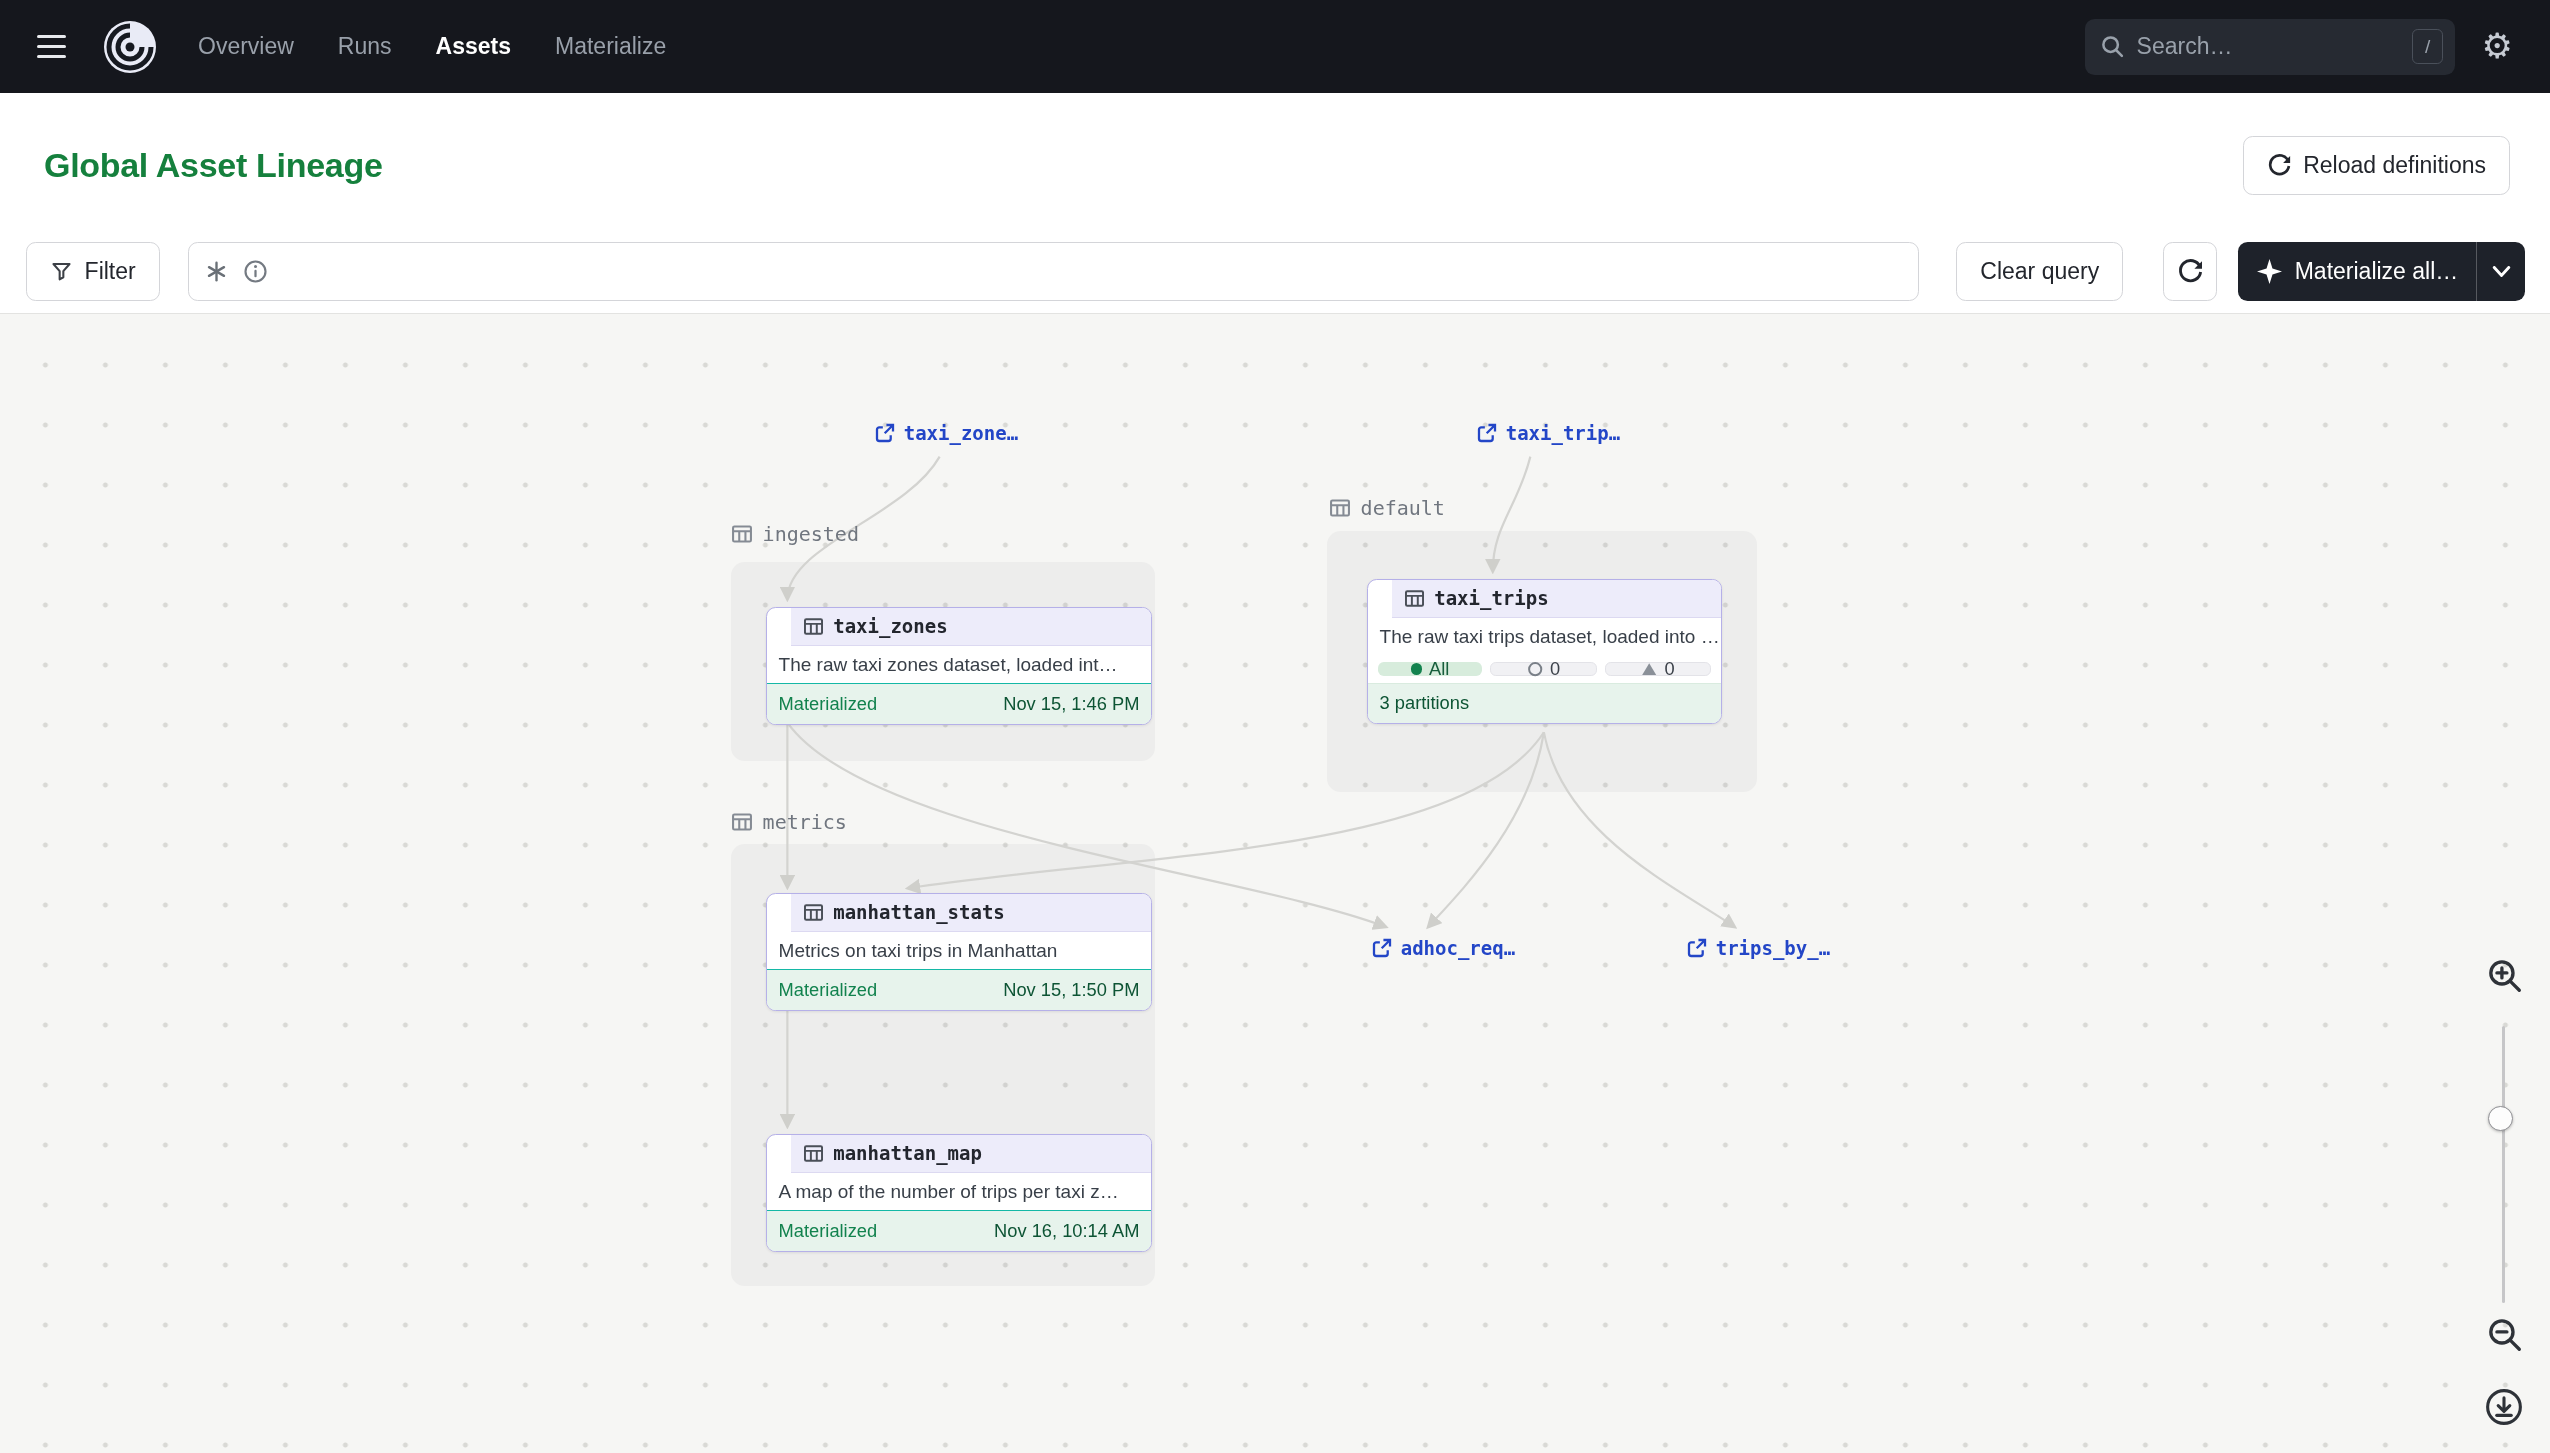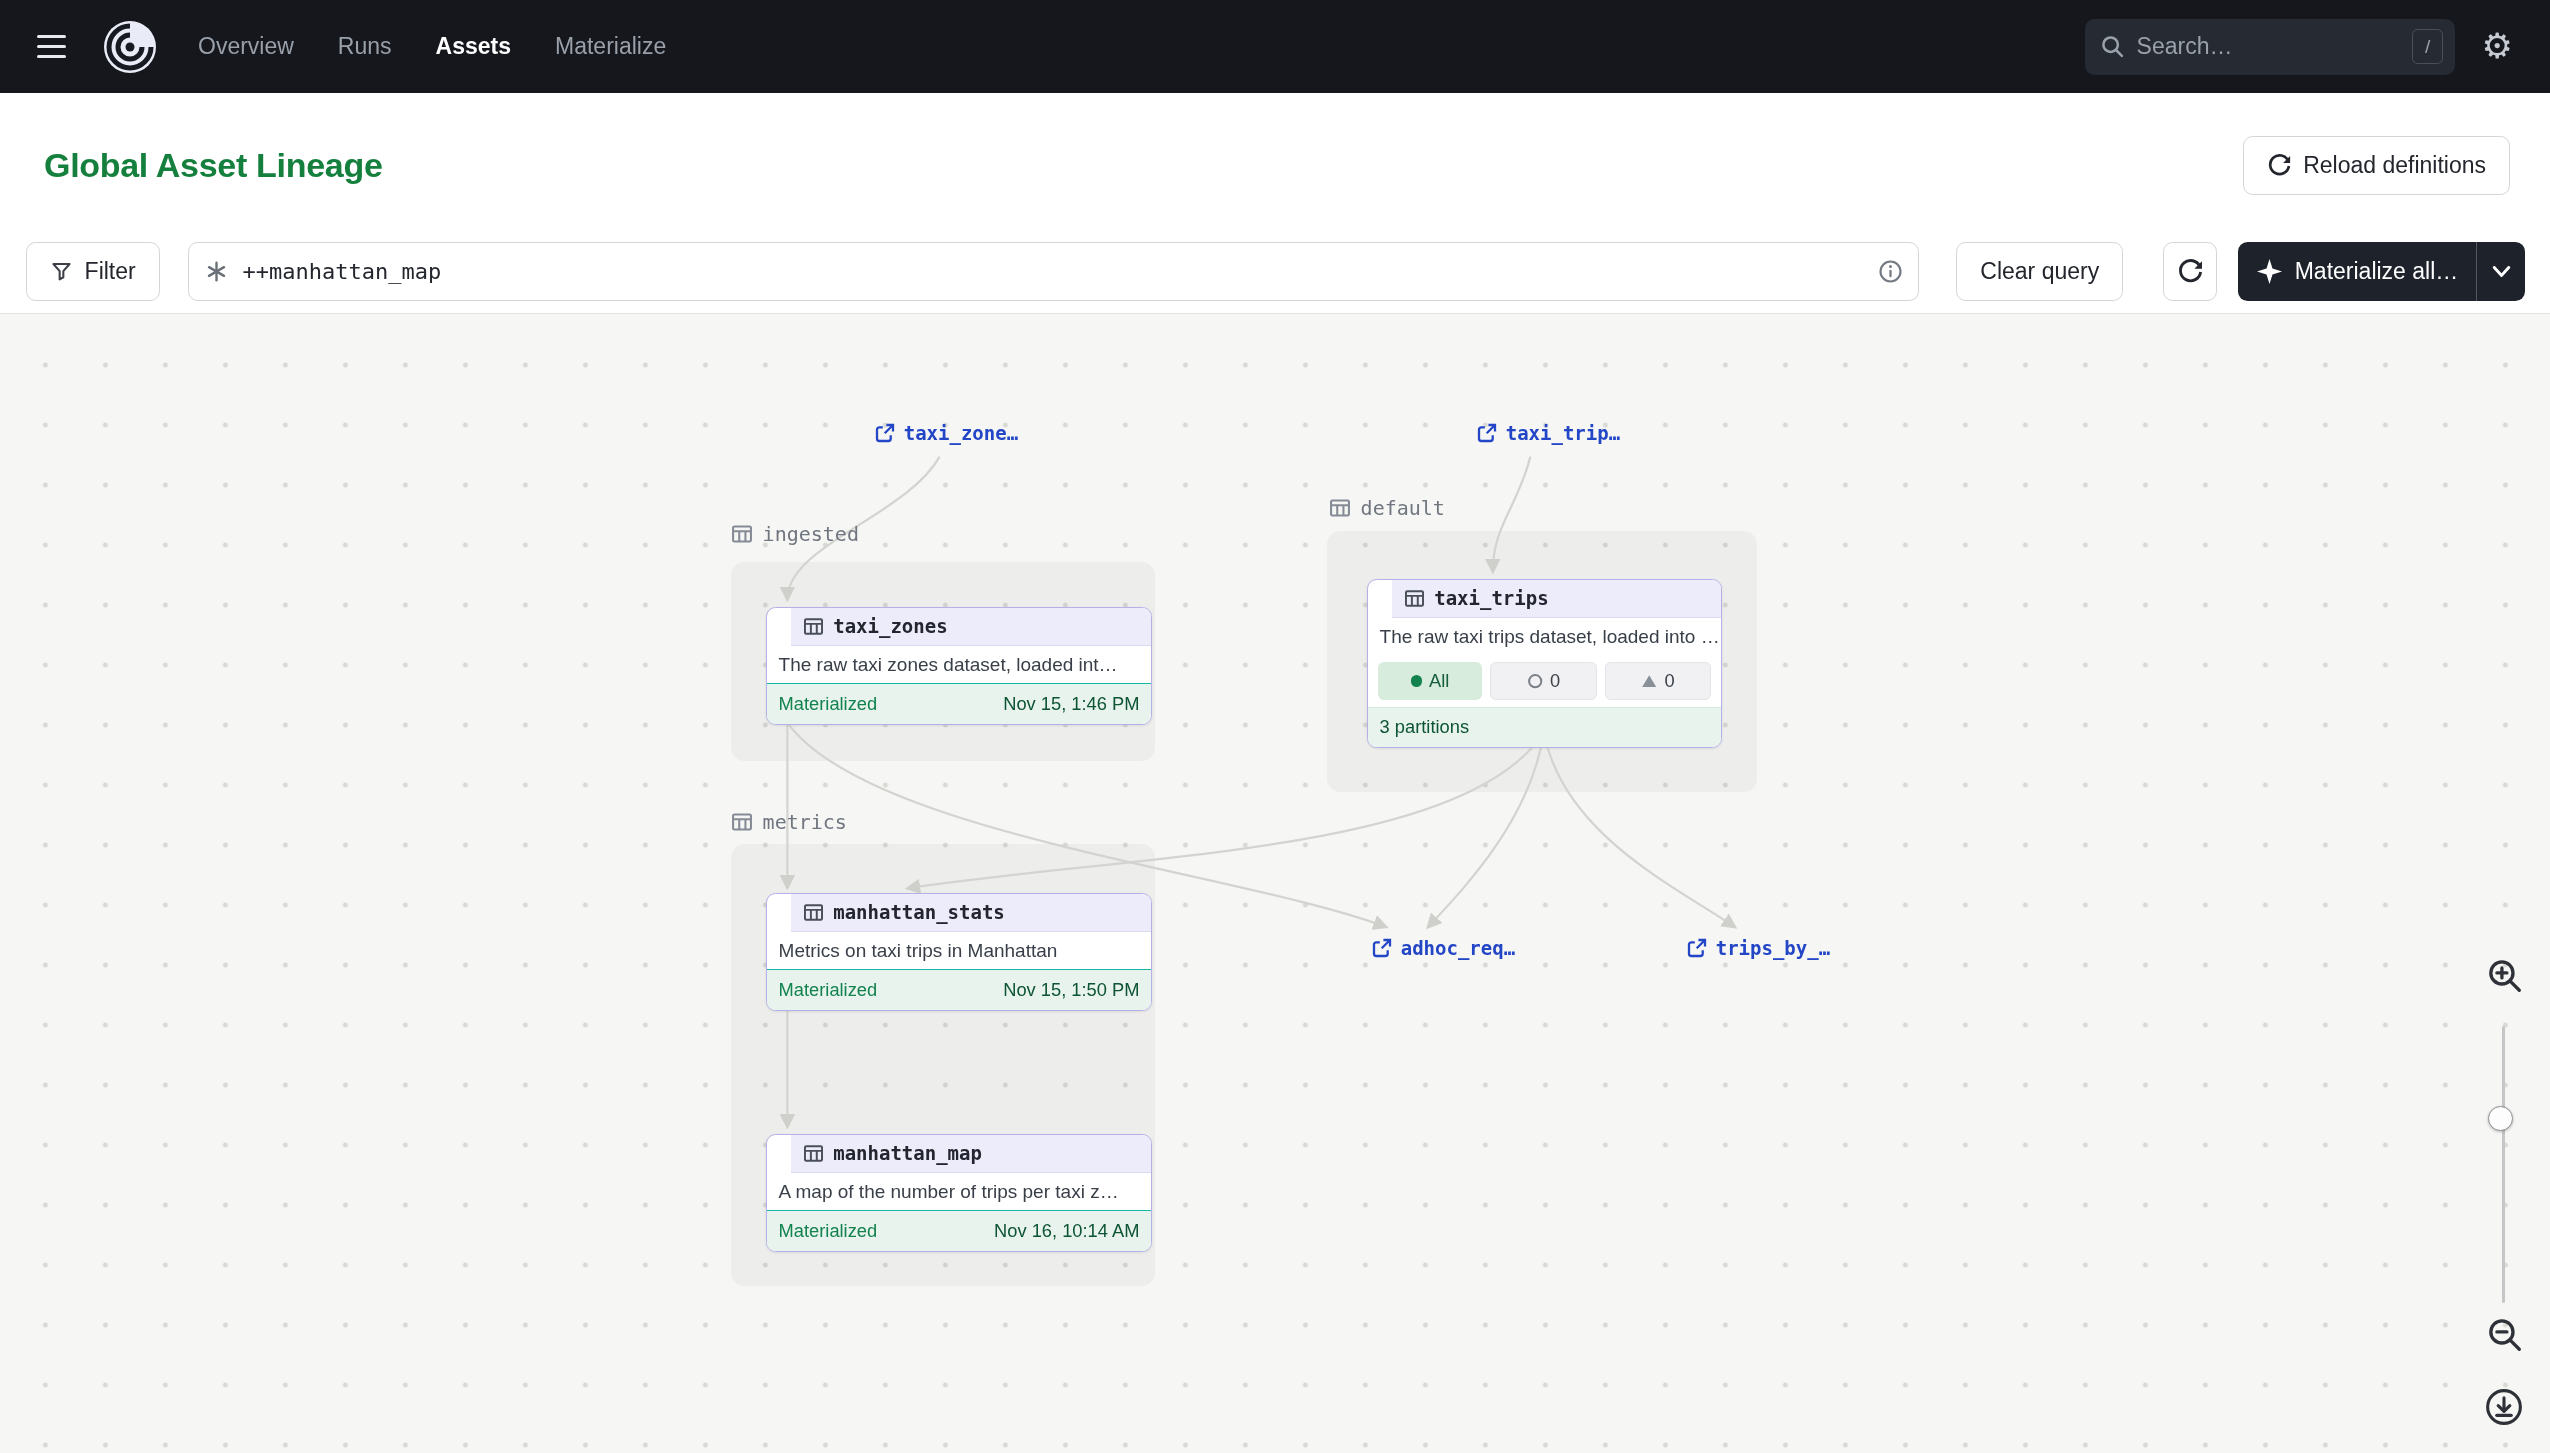--- a/index.html
+++ b/index.html
@@ -51,21 +51,21 @@
 
   .node { position:absolute; width:386px; background:#fff; border:1.9px solid #b5b0e8; border-radius:9.6px;
     box-shadow:0 1px 2.9px rgba(0,0,0,0.08); overflow:hidden; cursor:pointer; }
   .node-head { display:flex; align-items:center; gap:9.6px; padding:7.7px 11.6px; background:#edecfa; border-bottom:1px solid #dcd9f1;margin-left:24px; }
   .node-name { font-family:"DejaVu Sans Mono", monospace; font-size:19px; font-weight:700; color:#23262e; }
   .node-desc { padding:7.7px 11.6px; font-size:19px; color:#383f48; white-space:nowrap; overflow:hidden; }
   .node-foot { display:flex; justify-content:space-between; align-items:center; padding:8.7px 11.6px;
     background:#e7f3ec; border-top:1px solid #14b8a6; font-size:18.3px; }
   .status { color:#12824e; } .ts { color:#0d5434; }
   .pills { display:flex; gap:7.7px; padding:6.7px 9.6px; }
-  .pill { flex:1; height:38px; display:flex; align-items:center; justify-content:center; gap:6.7px; border-radius:5.8px; font-size:18.3px; }
+  .pill { flex:1; height:14px; display:flex; align-items:center; justify-content:center; gap:6.7px; border-radius:5.8px; font-size:18.3px; }
   .pill.all { background:#d7ecdc; color:#175e3c; }
   .pill.gray { background:#f1f1f4; color:#3c424a; border:1px solid #e3e3e8; }
   .dot { width:11.6px; height:11.6px; border-radius:50%; background:#12824e; }
   .partfoot { padding:8.7px 11.6px; background:#e7f3ec; font-size:18.3px; color:#0d5434; border-top:1px solid #d9ebdf; }
 
   
   .zbtn { position:absolute; right:24px; width:44px; height:44px; background:none; border:none; display:flex; align-items:center; justify-content:center; color:#2e3238; }
   .slider-track { position:absolute; right:45px; top:712px; width:2.9px; height:277px; background:#c6c6c8; border-radius:1.9px; }
   .slider-thumb { position:absolute; right:37px; top:792px; width:25px; height:25px; border-radius:50%;
     background:#fdfdfd; border:1.4px solid #909094; box-shadow:0 1px 2.9px rgba(0,0,0,0.25); cursor:grab; }
@@ -126,21 +126,20 @@
   </button>
 
   <div class="querybox">
     <svg width="25" height="25" viewBox="0 0 20 20">
       <g stroke="#6a7077" stroke-width="1.9" stroke-linecap="round">
         <path d="M10 3v14"></path>
           <path d="M4 6.5l12 7"></path>
           <path d="M16 6.5l-12 7"></path>
       </g>
     </svg>
-    <input class="queryinput" value="++manhattan_map" style="">
     <svg width="25" height="25" viewBox="0 0 20 20">
       <circle cx="10" cy="10" r="8" fill="none" stroke="#747a82" stroke-width="1.7"></circle>
       <rect x="9.1" y="8.6" width="1.8" height="6" rx="0.9" fill="#747a82"></rect>
       <circle cx="10" cy="5.9" r="1.2" fill="#747a82"></circle>
     </svg>
   </div>
 
   <button class="btn clearbtn">
     <span>Clear query</span>
   </button>

